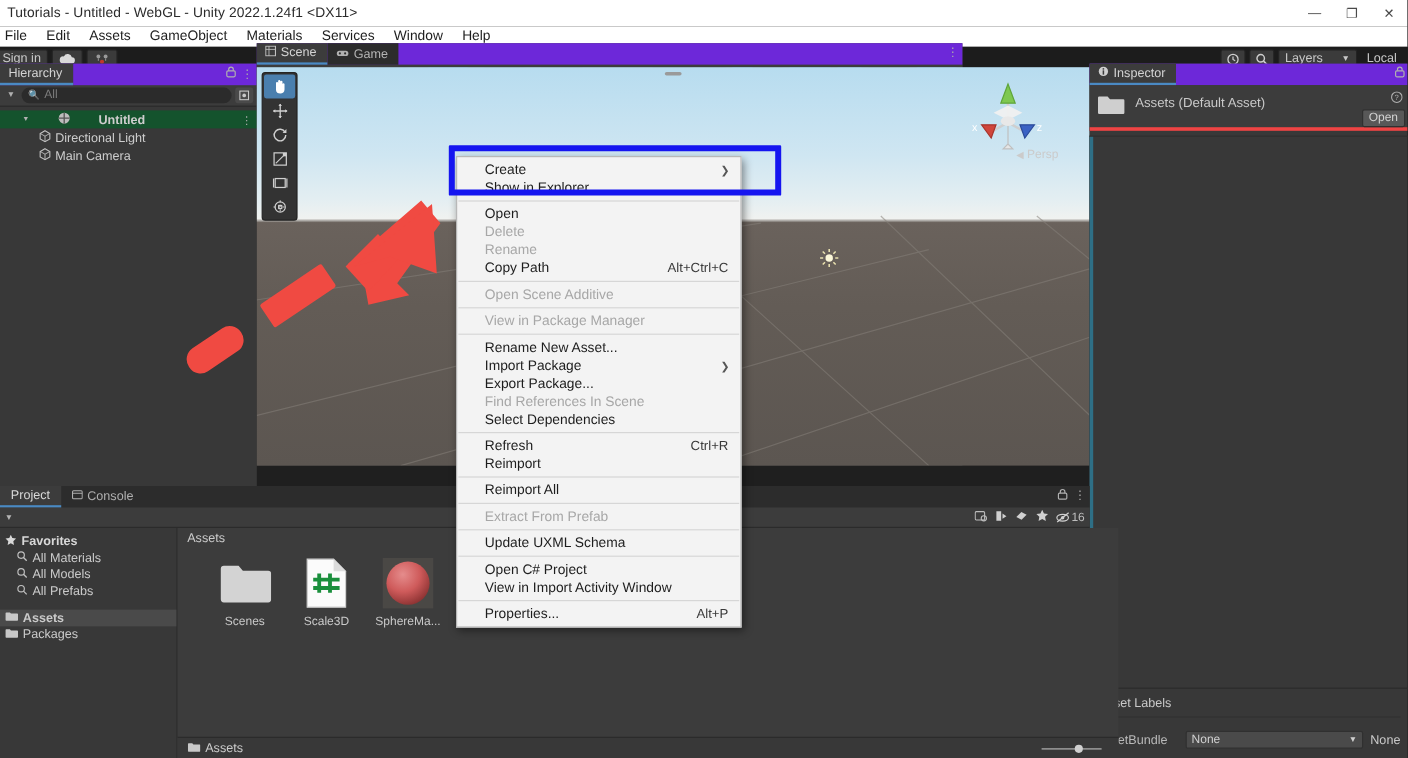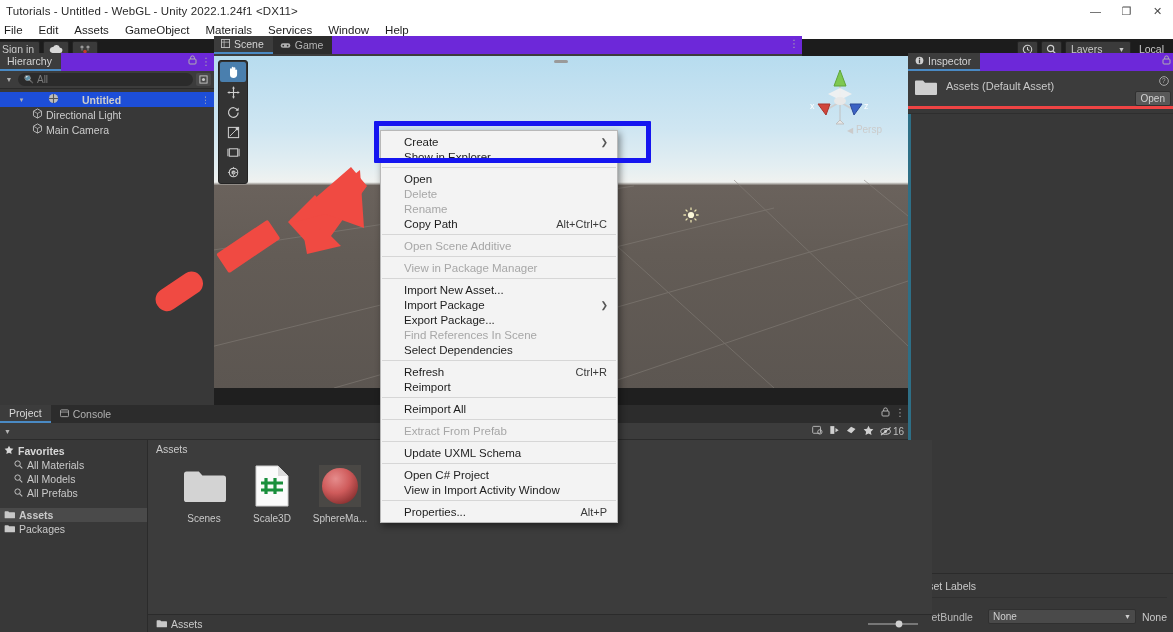--- a/index.html
+++ b/index.html
@@ -74,21 +74,21 @@
   #hierarchy { left:0; top:53px; width:214px; height:352px; background:#383838; }
   .h-search { height:18px; background:#3c3c3c; display:flex; align-items:center; padding:0 3px; gap:3px;
               border-bottom:1px solid #2a2a2a; }
   .h-search .caret { color:#b0b0b0; font-size:7px; width:12px; text-align:center;}
   .h-searchbox { flex:1; height:13px; background:#2b2b2b; border-radius:7px; display:flex; align-items:center;
                  gap:3px; padding:0 6px; color:#7d7d7d; font-size:10px; }
   .h-searchbox .mag { font-size:8px; }
   .h-icon-right { width:15px; height:13px; background:#4a4a4a; border-radius:2px; display:flex;
                   align-items:center; justify-content:center; color:#c0c0c0; font-size:8px; }
   .hrow { height:15px; display:flex; align-items:center; font-size:10.5px; color:#cdcdcd; position:relative;}
-  .hrow.sel { background:#1d4ed8;gap:20px; }
+  .hrow.sel { background:#14532d;gap:20px; }
   .hrow .fold { width:11px; text-align:center; font-size:6px; color:#b2b2b2; }
   .hrow .gi { width:13px; text-align:center; }
   .hrow .dots { position:absolute; right:4px; color:#b0b0b0; font-size:9px; letter-spacing:0; }
 
   
   #scene { left:214px; top:36px; width:588px; height:352px; background:#3c3c3c; }
   .scene-tools { height:20px; background:#3c3c3c; display:flex; align-items:center;
                  padding:0 4px; gap:4px; border-bottom:1px solid #2b2b2b; position:relative;}
   .st-btn { height:16px; background:#4b4b4b; border:1px solid #303030; border-radius:2px;
             display:flex; align-items:center; gap:3px; padding:0 4px; color:#c6c6c6; font-size:10px; }
@@ -814,21 +814,21 @@
     <div class="ctx-sep"></div>
     <div class="ctx-item disabled">
       <span>Open Scene Additive</span>
     </div>
     <div class="ctx-sep"></div>
     <div class="ctx-item disabled">
       <span>View in Package Manager</span>
     </div>
     <div class="ctx-sep"></div>
     <div class="ctx-item">
-      <span>Import New Asset...</span>
+      <span>Rename New Asset...</span>
     </div>
     <div class="ctx-item">
       <span>Import Package</span>
       <span class="arrow">❯</span>
     </div>
     <div class="ctx-item">
       <span>Export Package...</span>
     </div>
     <div class="ctx-item disabled">
       <span>Find References In Scene</span>

